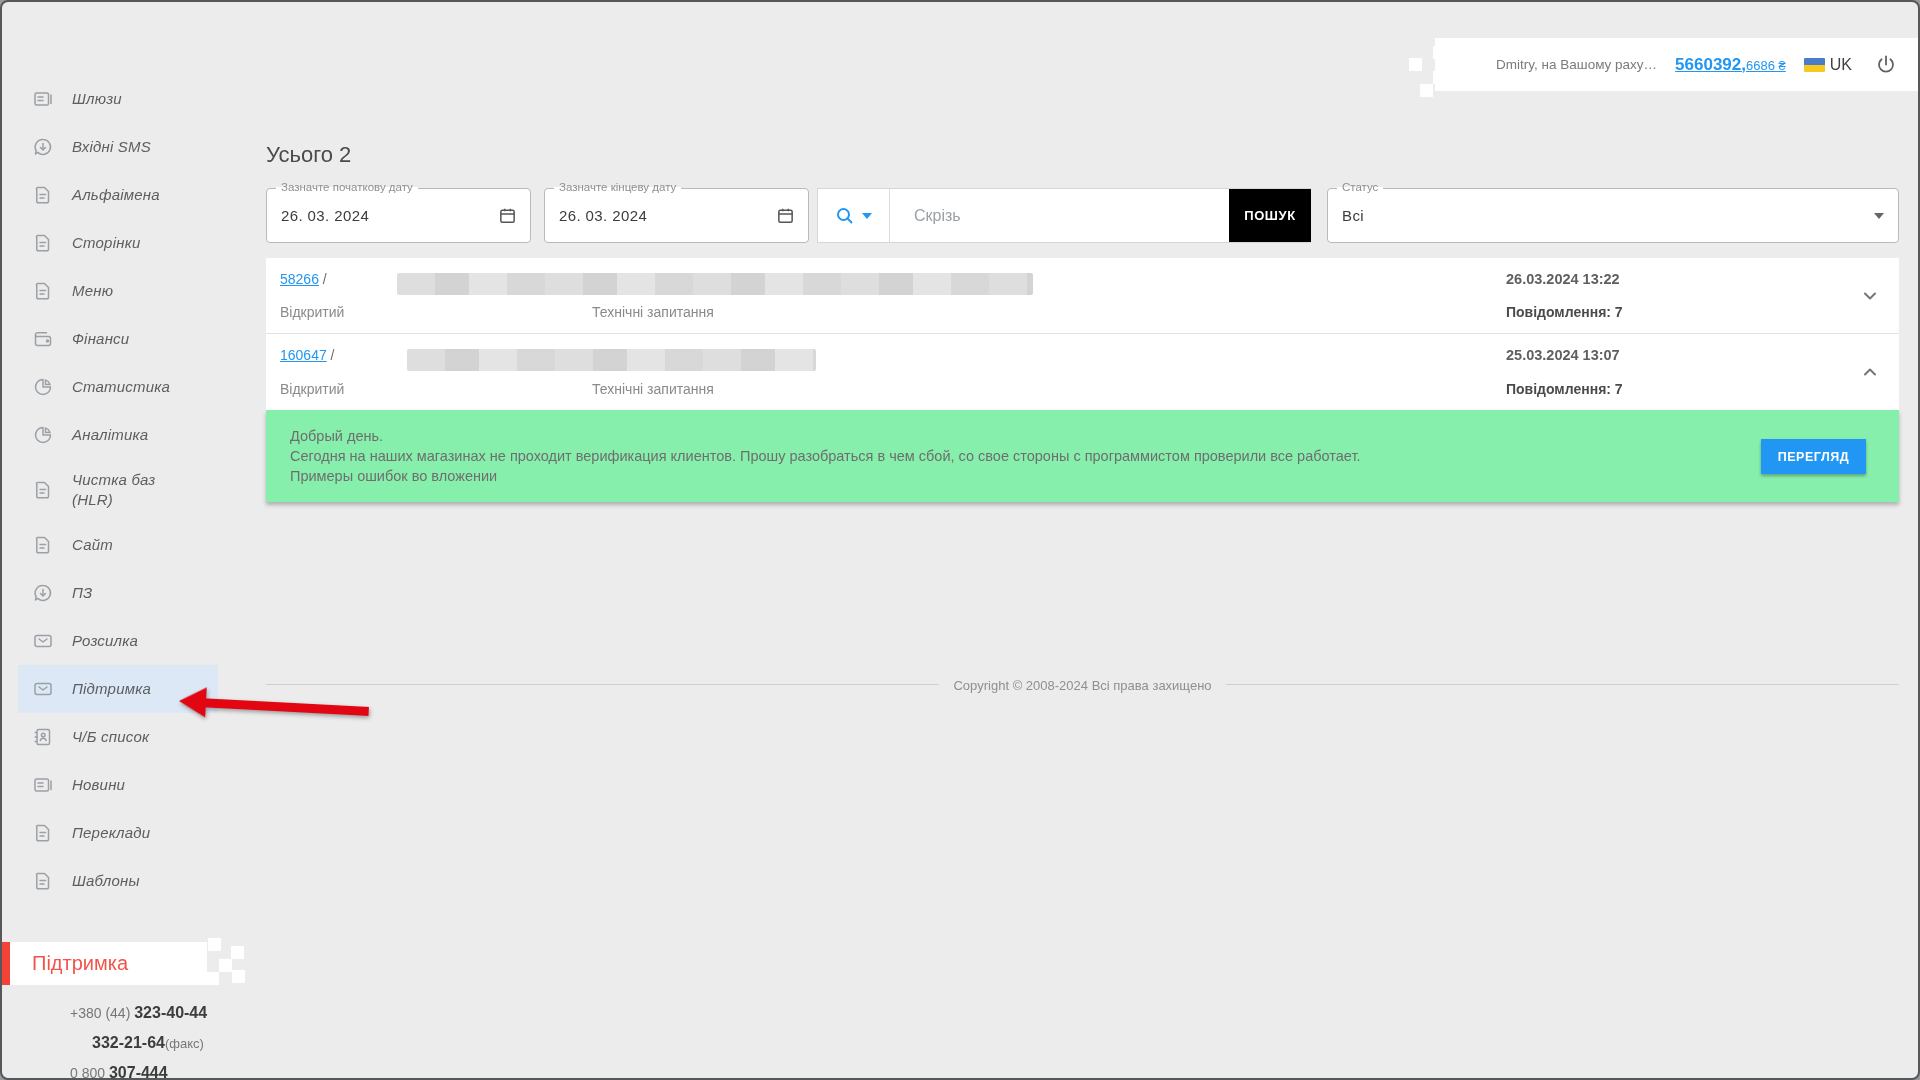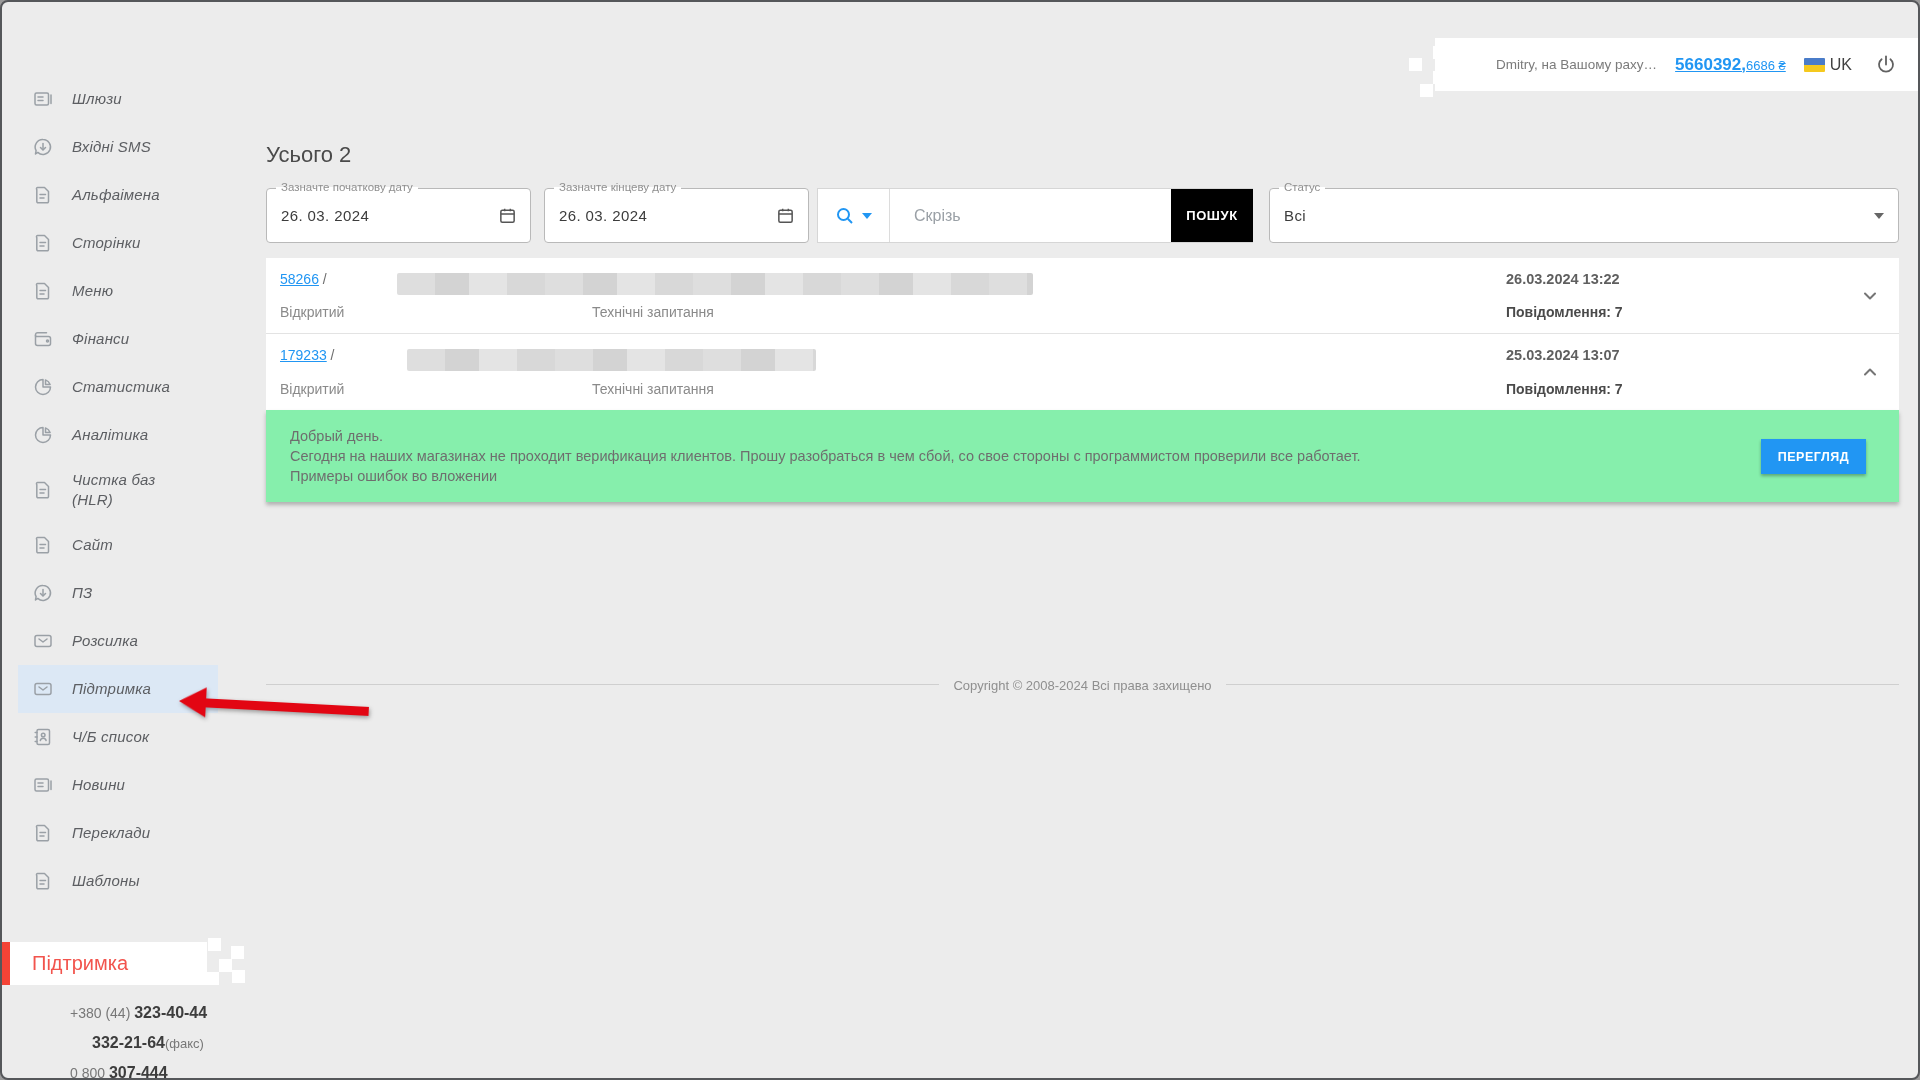--- a/index.html
+++ b/index.html
@@ -42,21 +42,21 @@
 
   .filter-row { display:flex; margin-top:20px; height:55px; align-items:center; }
   .field { position:relative; height:55px; border:1px solid #b9b9b9; border-radius:4px; background:#fff; display:flex; align-items:center; padding:0 14px; }
   .field-label { position:absolute; top:-8px; left:9px; padding:0 5px; font-size:11.5px; color:#8f8f8f; background:linear-gradient(180deg,#ececec 50%,#ffffff 50%); white-space:nowrap; }
   .field-value { font-size:15px; color:#3c3c3c; letter-spacing:.4px; }
   .date-field { width:265px; cursor:pointer; }
   .date-field + .date-field { margin-left:13px; }
   .cal-icon { position:absolute; right:13px; top:17px; }
   .cal-icon svg { stroke:#555; fill:none; stroke-width:1.6; }
 
-  .search-group { display:flex; margin-left:8px; width:436px; height:55px; background:#fff; border:1px solid #d6d6d6; border-right:none; }
+  .search-group { display:flex; margin-left:8px; width:494px; height:55px; background:#fff; border:1px solid #d6d6d6; border-right:none; }
   .search-type { flex:0 0 72px; display:flex; align-items:center; justify-content:center; gap:7px; cursor:pointer; border-right:1px solid #dcdcdc; }
   .search-type svg.mag { stroke:#2196f3; fill:none; stroke-width:2; }
   .caret-blue { width:0; height:0; border-left:5px solid transparent; border-right:5px solid transparent; border-top:6px solid #2196f3; }
   .search-input { flex:1; border:none; outline:none; font-size:16px; color:#3c3c3c; padding:0 24px; font-family:inherit; }
   .search-input::placeholder { color:#9aa0a6; opacity:1; }
   .search-btn { flex:0 0 82px; background:#000000; color:#fff; border:none; font-size:13px; font-weight:bold; letter-spacing:.6px; cursor:pointer; font-family:inherit; }
 
   .status-field { flex:1; margin-left:16px; cursor:pointer; }
   .caret-gray { position:absolute; right:14px; top:24px; width:0; height:0; border-left:5px solid transparent; border-right:5px solid transparent; border-top:6px solid #666; }
 
@@ -384,21 +384,21 @@
         <span class="t-date">26.03.2024 13:22</span>
         <span class="t-msgs">Повідомлення: 7</span>
         <span class="t-chevron">
           <svg width="18" height="18" viewBox="0 0 18 18">
               <polyline points="4,6.5 9,11.5 14,6.5"></polyline>
             </svg>
         </span>
       </div>
 
       <div class="ticket-row">
-        <span class="t-id"><a>179233</a><span class="t-slash"> /</span></span>
+        <span class="t-id"><a>160647</a><span class="t-slash"> /</span></span>
         <span class="redacted" style="left:141px; width:409px;"></span>
         <span class="t-status">Відкритий</span>
         <span class="t-cat">Технічні запитання</span>
         <span class="t-date">25.03.2024 13:07</span>
         <span class="t-msgs">Повідомлення: 7</span>
         <span class="t-chevron">
           <svg width="18" height="18" viewBox="0 0 18 18">
               <polyline points="4,11.5 9,6.5 14,11.5"></polyline>
             </svg>
         </span>

